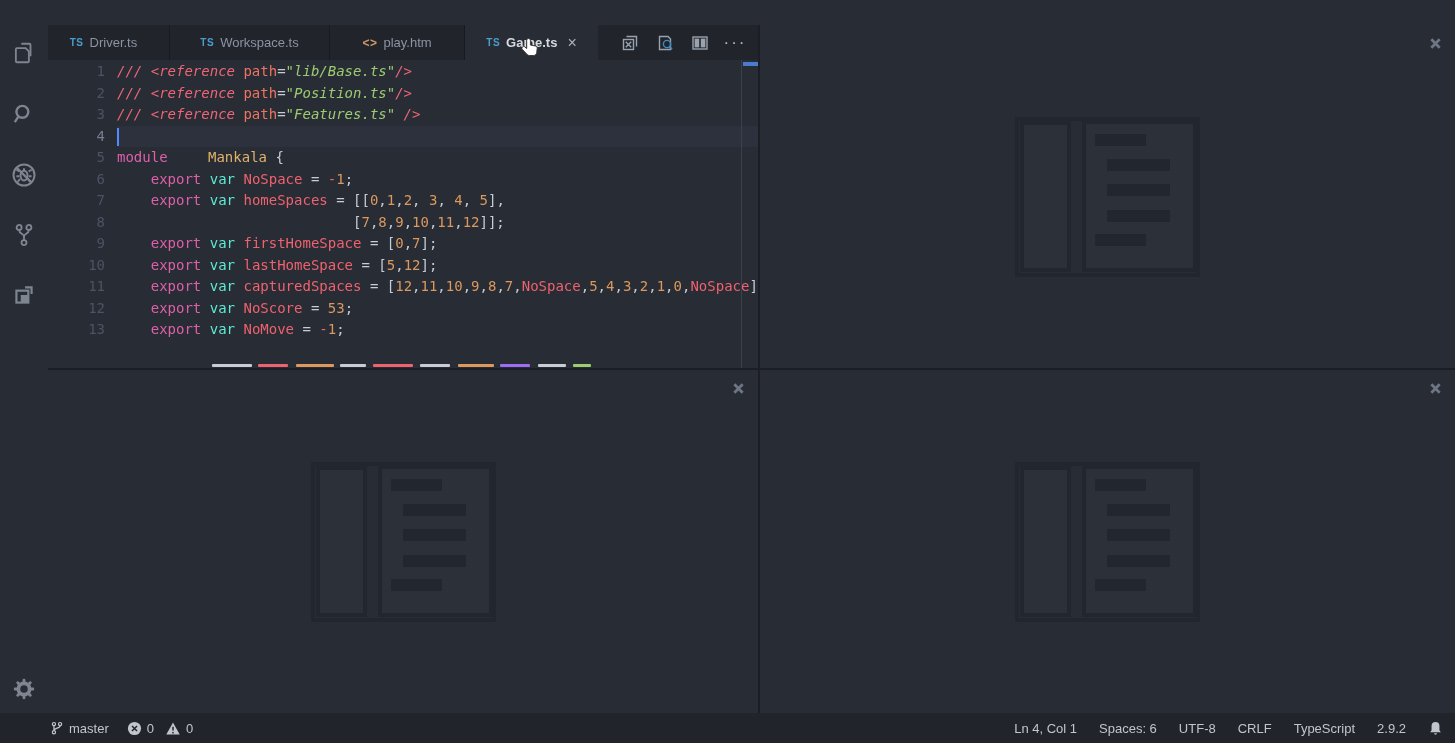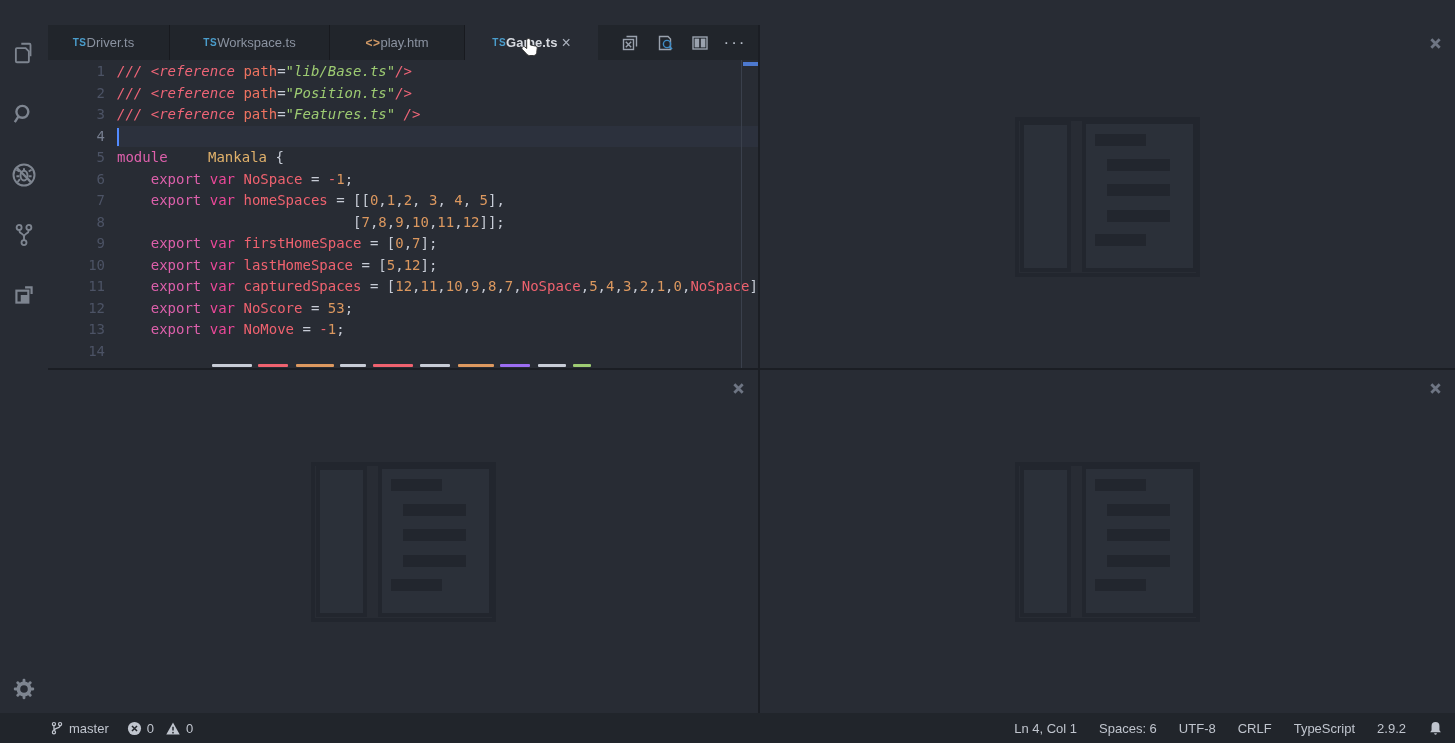--- a/index.html
+++ b/index.html
@@ -28,21 +28,21 @@
           display:grid; grid-template-columns:710px 2px 1fr;
           grid-template-rows:343px 2px 1fr; }
   .vdiv { grid-column:2; grid-row:1 / span 3; background:#1b1e24; }
   .hdiv { grid-row:2; grid-column:1 / span 3; background:#1b1e24; }
   .group { position:relative; background:#282c34; overflow:hidden; }
   .g1 { grid-column:1; grid-row:1; } .g2 { grid-column:3; grid-row:1; }
   .g3 { grid-column:1; grid-row:3; } .g4 { grid-column:3; grid-row:3; }
 
   
   .tabbar { height:35px; background:#21252b; display:flex; align-items:stretch; overflow:hidden; }
-  .tab { display:flex; align-items:center; justify-content:center; 
+  .tab { display:flex; align-items:center; justify-content:center; gap:6px;
          border-right:1px solid #181a1f; background:#21252b; color:#8b93a1;
          font-size:13px; cursor:default; flex:none; overflow:hidden; }
   .tab .badge { font-size:10px; font-weight:700; letter-spacing:.5px; color:#4a9dcc; }
   .tab .badge.html { color:#d19a66; font-weight:700; font-size:12px; }
   .tab.t1 { width:122px; } .tab.t2 { width:160px; } .tab.t3 { width:135px; } .tab.t4 { width:133px; }
   .tab.t1 .badge { margin-left:-10px; }
   .tab.active { background:#282c34; color:#d7dae0; font-weight:600; border-right:none; }
   .tab .tab-close { font-size:16px; font-weight:400; color:#aab1bd; margin-left:4px; line-height:1; }
   .tab-actions { margin-left:auto; display:flex; align-items:center; gap:9px; padding-right:10px; }
   .ta-btn { width:26px; height:26px; display:flex; align-items:center; justify-content:center; }
@@ -56,21 +56,21 @@
   .gut { flex:none; width:69px; padding-right:12px; text-align:right; color:#4c5365; }
   .ct { flex:1; }
   .cl.cur .ct { background:#2c313d; }
   .cl.cur .gut { color:#767e8f; }
   .caret { display:inline-block; width:2px; height:18px; background:#528bff;
            vertical-align:middle; margin-right:-2px; }
   .tk-tag { color:#ee6577; font-style:italic; }
   .tk-attr { color:#ee7360; }
   .tk-str { color:#9dcb72; font-style:italic; }
   .tk-kw { color:#dd60ab; }
-  .tk-var { color:#ec4899; }
+  .tk-var { color:#5eead4; }
   .tk-id { color:#ef626f; }
   .tk-num { color:#dc985f; }
   .tk-neg { color:#ef626f; }
   .tk-pun { color:#c7ccd6; }
   .tk-cls { color:#e0b16b;margin-left:32px; }
   .ruler-line { position:absolute; top:0; bottom:0; left:693px; width:1px; background:#3a404c; }
   .ruler-cursor { position:absolute; top:2px; left:695px; width:15px; height:4px; background:#4d79cf; }
   .fragments { position:absolute; left:0; bottom:0; height:4px; width:100%; }
   .frag { position:absolute; bottom:1px; height:3px; border-radius:1px; }
 
@@ -221,21 +221,20 @@
             <div class="cl cur"><span class="gut">4</span><span class="ct"><span class="caret"></span></span></div>
             <div class="cl"><span class="gut">5</span><span class="ct"><span class="tk-kw">module</span><span class="tk-pun"> </span><span class="tk-cls">Mankala</span><span class="tk-pun"> {</span></span></div>
             <div class="cl"><span class="gut">6</span><span class="ct"><span class="tk-pun">    </span><span class="tk-kw">export</span><span class="tk-pun"> </span><span class="tk-var">var</span><span class="tk-pun"> </span><span class="tk-id">NoSpace</span><span class="tk-pun"> = </span><span class="tk-neg">-</span><span class="tk-num">1</span><span class="tk-pun">;</span></span></div>
             <div class="cl"><span class="gut">7</span><span class="ct"><span class="tk-pun">    </span><span class="tk-kw">export</span><span class="tk-pun"> </span><span class="tk-var">var</span><span class="tk-pun"> </span><span class="tk-id">homeSpaces</span><span class="tk-pun"> = [[</span><span class="tk-num">0</span><span class="tk-pun">,</span><span class="tk-num">1</span><span class="tk-pun">,</span><span class="tk-num">2</span><span class="tk-pun">, </span><span class="tk-num">3</span><span class="tk-pun">, </span><span class="tk-num">4</span><span class="tk-pun">, </span><span class="tk-num">5</span><span class="tk-pun">],</span></span></div>
             <div class="cl"><span class="gut">8</span><span class="ct"><span class="tk-pun">                            [</span><span class="tk-num">7</span><span class="tk-pun">,</span><span class="tk-num">8</span><span class="tk-pun">,</span><span class="tk-num">9</span><span class="tk-pun">,</span><span class="tk-num">10</span><span class="tk-pun">,</span><span class="tk-num">11</span><span class="tk-pun">,</span><span class="tk-num">12</span><span class="tk-pun">]];</span></span></div>
             <div class="cl"><span class="gut">9</span><span class="ct"><span class="tk-pun">    </span><span class="tk-kw">export</span><span class="tk-pun"> </span><span class="tk-var">var</span><span class="tk-pun"> </span><span class="tk-id">firstHomeSpace</span><span class="tk-pun"> = [</span><span class="tk-num">0</span><span class="tk-pun">,</span><span class="tk-num">7</span><span class="tk-pun">];</span></span></div>
             <div class="cl"><span class="gut">10</span><span class="ct"><span class="tk-pun">    </span><span class="tk-kw">export</span><span class="tk-pun"> </span><span class="tk-var">var</span><span class="tk-pun"> </span><span class="tk-id">lastHomeSpace</span><span class="tk-pun"> = [</span><span class="tk-num">5</span><span class="tk-pun">,</span><span class="tk-num">12</span><span class="tk-pun">];</span></span></div>
             <div class="cl"><span class="gut">11</span><span class="ct"><span class="tk-pun">    </span><span class="tk-kw">export</span><span class="tk-pun"> </span><span class="tk-var">var</span><span class="tk-pun"> </span><span class="tk-id">capturedSpaces</span><span class="tk-pun"> = [</span><span class="tk-num">12</span><span class="tk-pun">,</span><span class="tk-num">11</span><span class="tk-pun">,</span><span class="tk-num">10</span><span class="tk-pun">,</span><span class="tk-num">9</span><span class="tk-pun">,</span><span class="tk-num">8</span><span class="tk-pun">,</span><span class="tk-num">7</span><span class="tk-pun">,</span><span class="tk-id">NoSpace</span><span class="tk-pun">,</span><span class="tk-num">5</span><span class="tk-pun">,</span><span class="tk-num">4</span><span class="tk-pun">,</span><span class="tk-num">3</span><span class="tk-pun">,</span><span class="tk-num">2</span><span class="tk-pun">,</span><span class="tk-num">1</span><span class="tk-pun">,</span><span class="tk-num">0</span><span class="tk-pun">,</span><span class="tk-id">NoSpace</span><span class="tk-pun">];</span></span></div>
             <div class="cl"><span class="gut">12</span><span class="ct"><span class="tk-pun">    </span><span class="tk-kw">export</span><span class="tk-pun"> </span><span class="tk-var">var</span><span class="tk-pun"> </span><span class="tk-id">NoScore</span><span class="tk-pun"> = </span><span class="tk-num">53</span><span class="tk-pun">;</span></span></div>
             <div class="cl"><span class="gut">13</span><span class="ct"><span class="tk-pun">    </span><span class="tk-kw">export</span><span class="tk-pun"> </span><span class="tk-var">var</span><span class="tk-pun"> </span><span class="tk-id">NoMove</span><span class="tk-pun"> = </span><span class="tk-neg">-</span><span class="tk-num">1</span><span class="tk-pun">;</span></span></div>
-            <div class="cl"><span class="gut">14</span><span class="ct"></span></div>
           </div>
         <div class="ruler-line"></div>
         <div class="ruler-cursor"></div>
         <div class="fragments">
             <div class="frag" style="left: 164px; width: 40px; background: rgb(199, 204, 214);"></div>
             <div class="frag" style="left: 210px; width: 30px; background: rgb(239, 98, 111);"></div>
             <div class="frag" style="left: 248px; width: 38px; background: rgb(220, 152, 95);"></div>
             <div class="frag" style="left: 292px; width: 26px; background: rgb(199, 204, 214);"></div>
             <div class="frag" style="left: 325px; width: 40px; background: rgb(239, 98, 111);"></div>
             <div class="frag" style="left: 372px; width: 30px; background: rgb(199, 204, 214);"></div>

